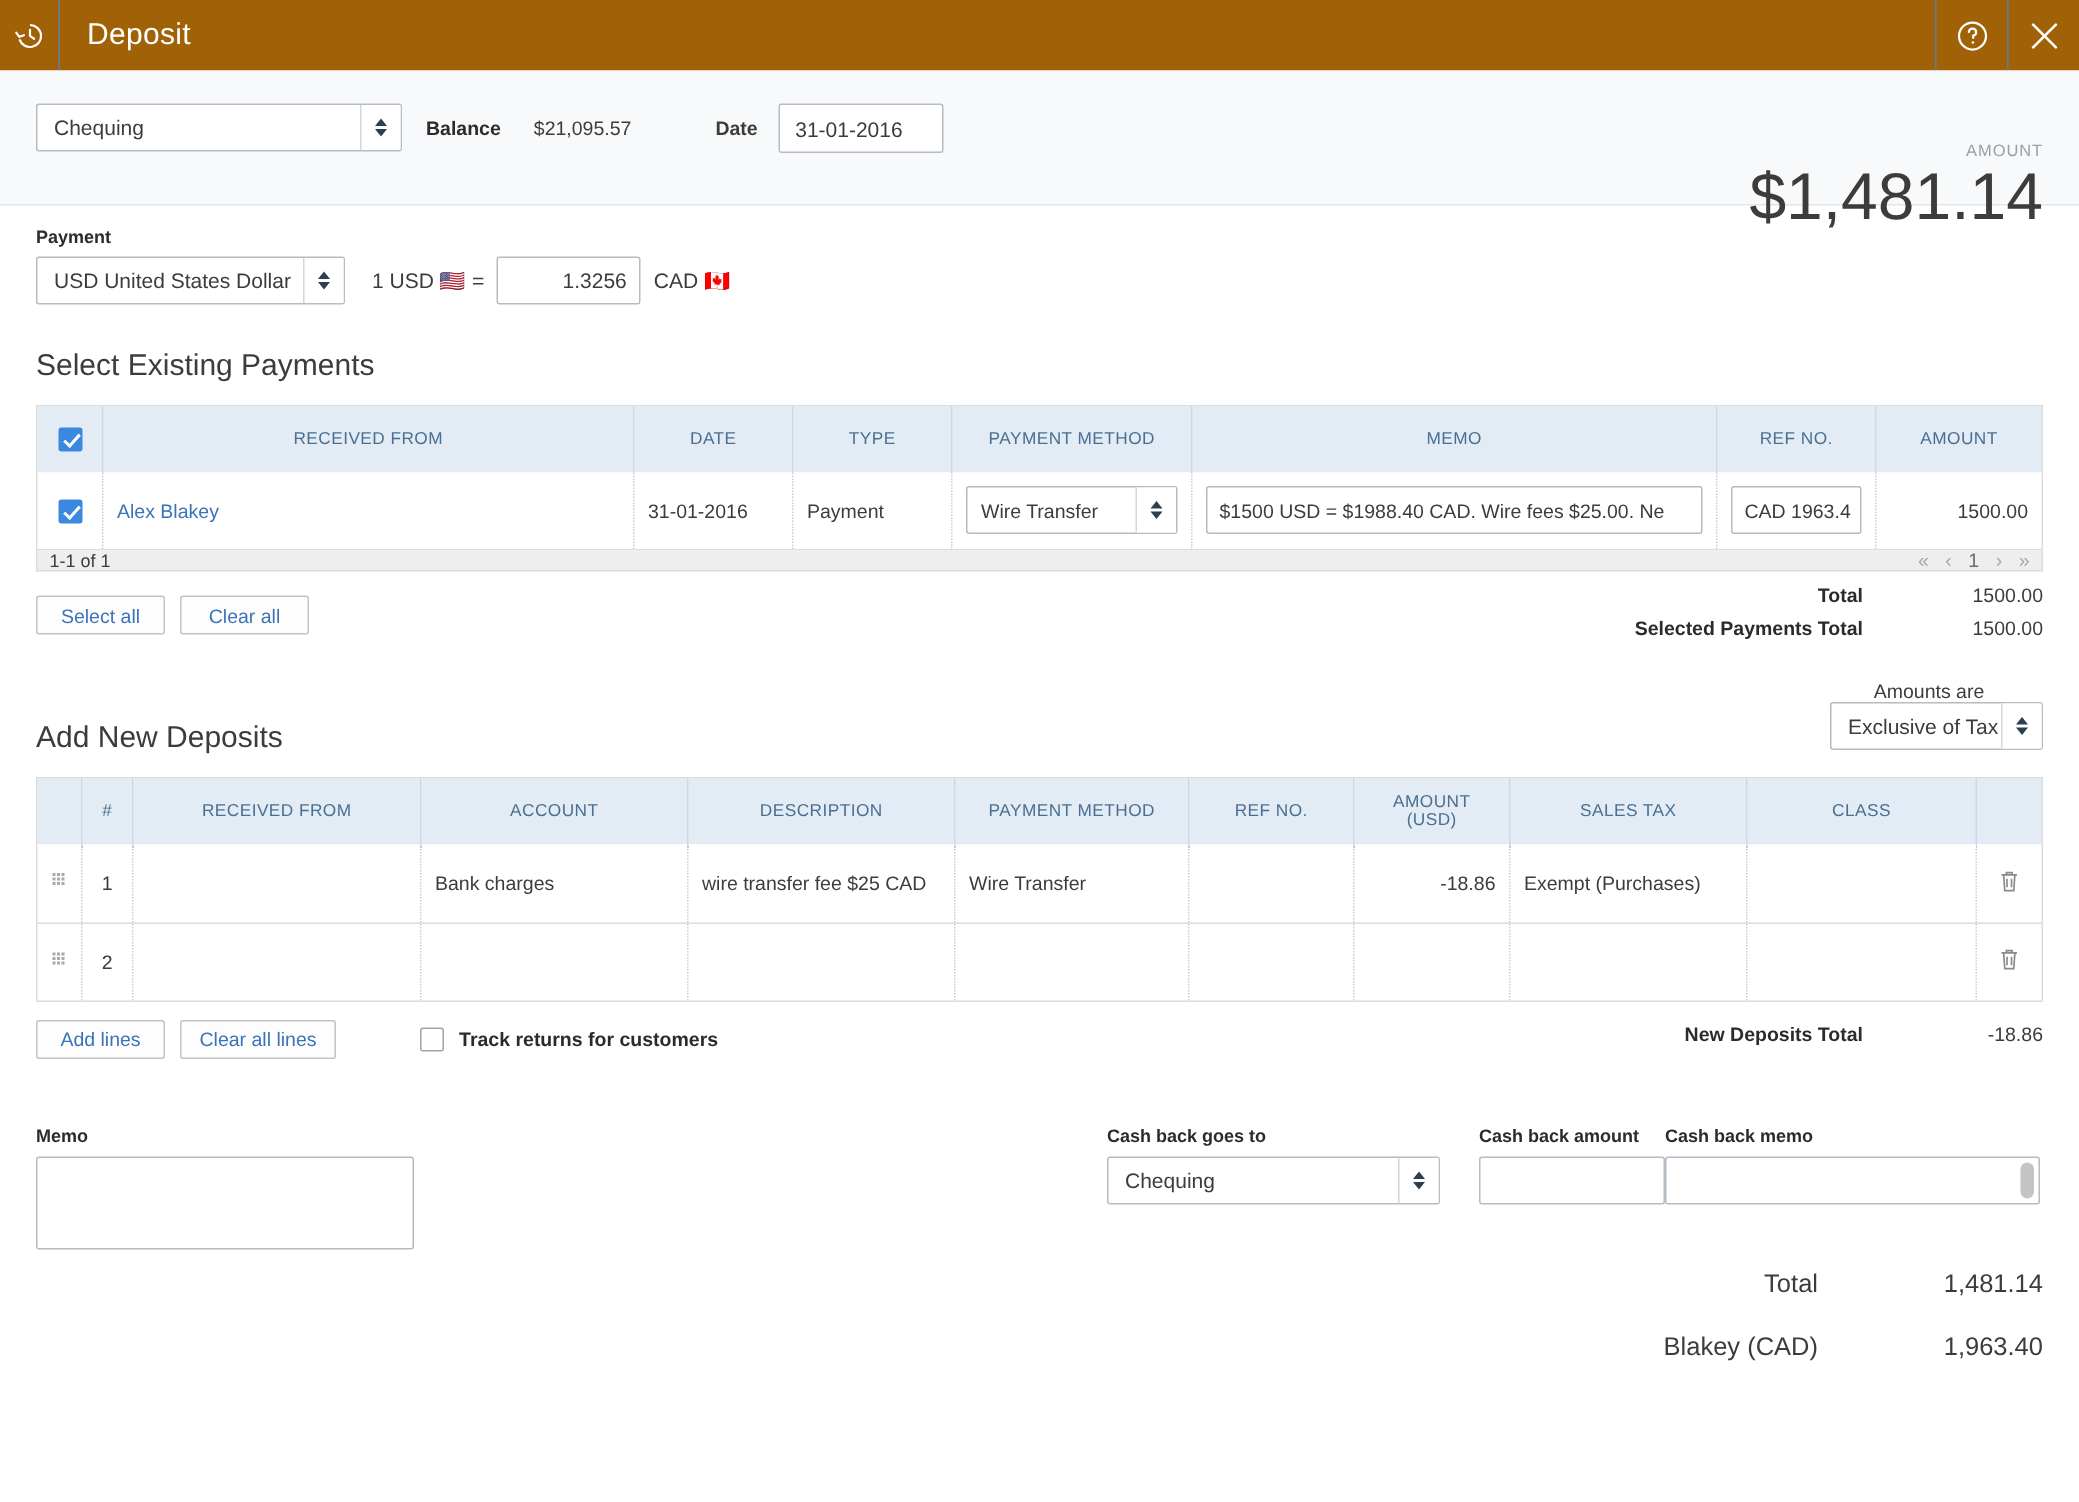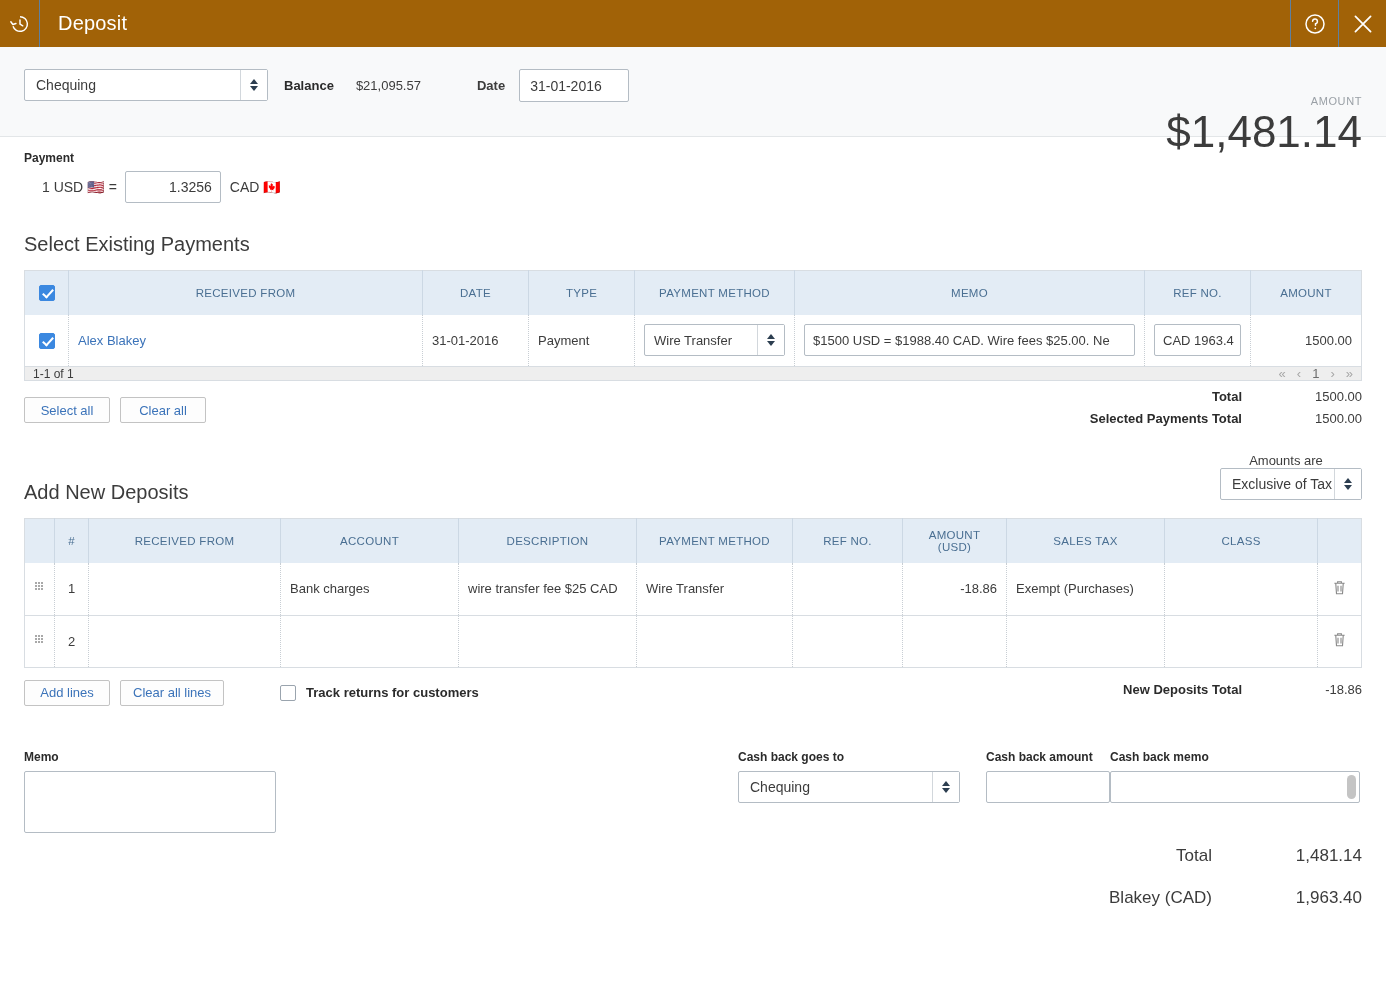--- a/index.html
+++ b/index.html
@@ -248,20 +248,27 @@
     <div class="amount-label">AMOUNT</div>
     <div class="amount-value">$1,481.14</div>
   </div>
 </div>
 
 <div class="body">
 
   <div class="currency-block">
     <div class="field-label">Payment</div>
     <div class="currency-row">
+      <div class="cur-select">
+        <span>USD United States Dollar</span>
+        <span class="stepper">
+          <span class="up"></span>
+            <span class="dn"></span>
+        </span>
+      </div>
       <div class="rate-text">
         <span>1 USD</span>
         <span class="flag">🇺🇸</span>
         <span>=</span>
       </div>
       <div class="rate-input">
         <span>1.3256</span>
       </div>
       <div class="rate-suffix">
         <span>CAD</span>

